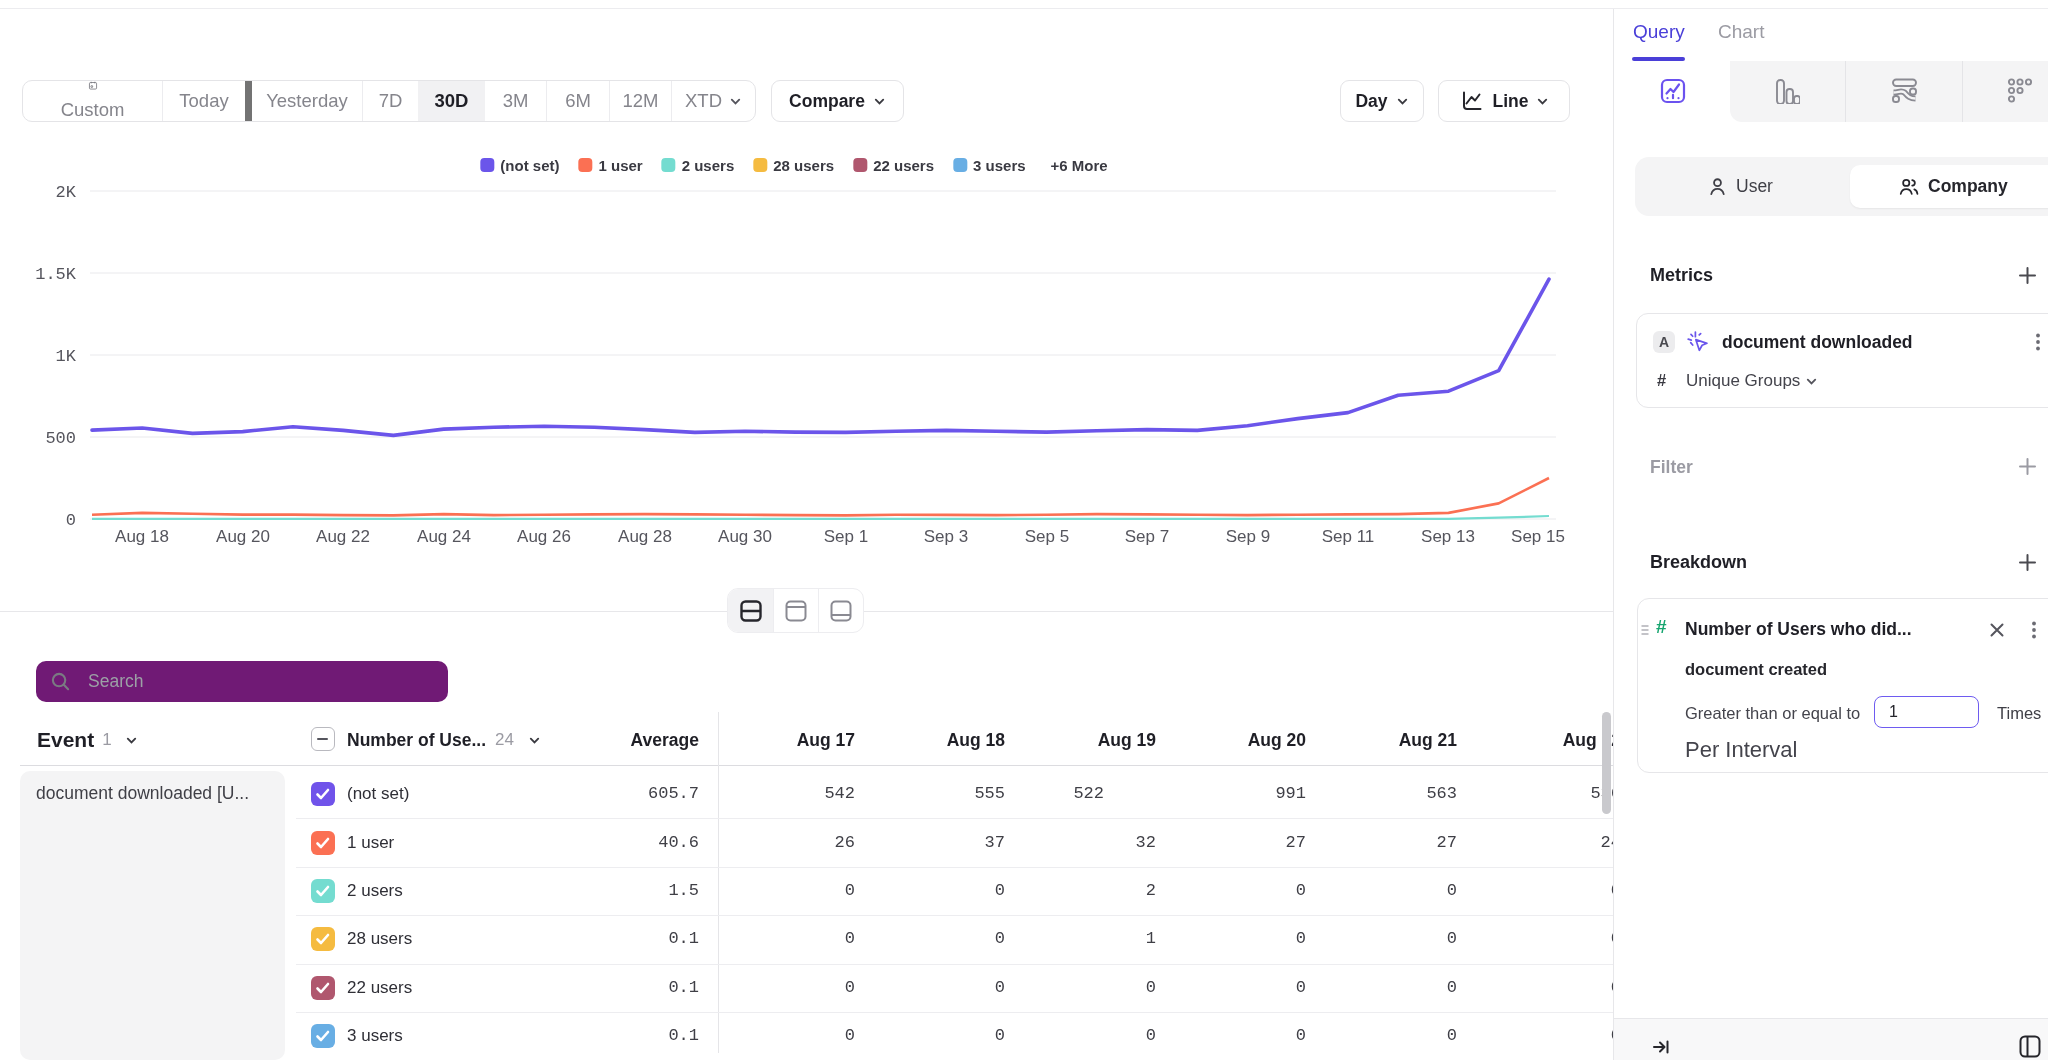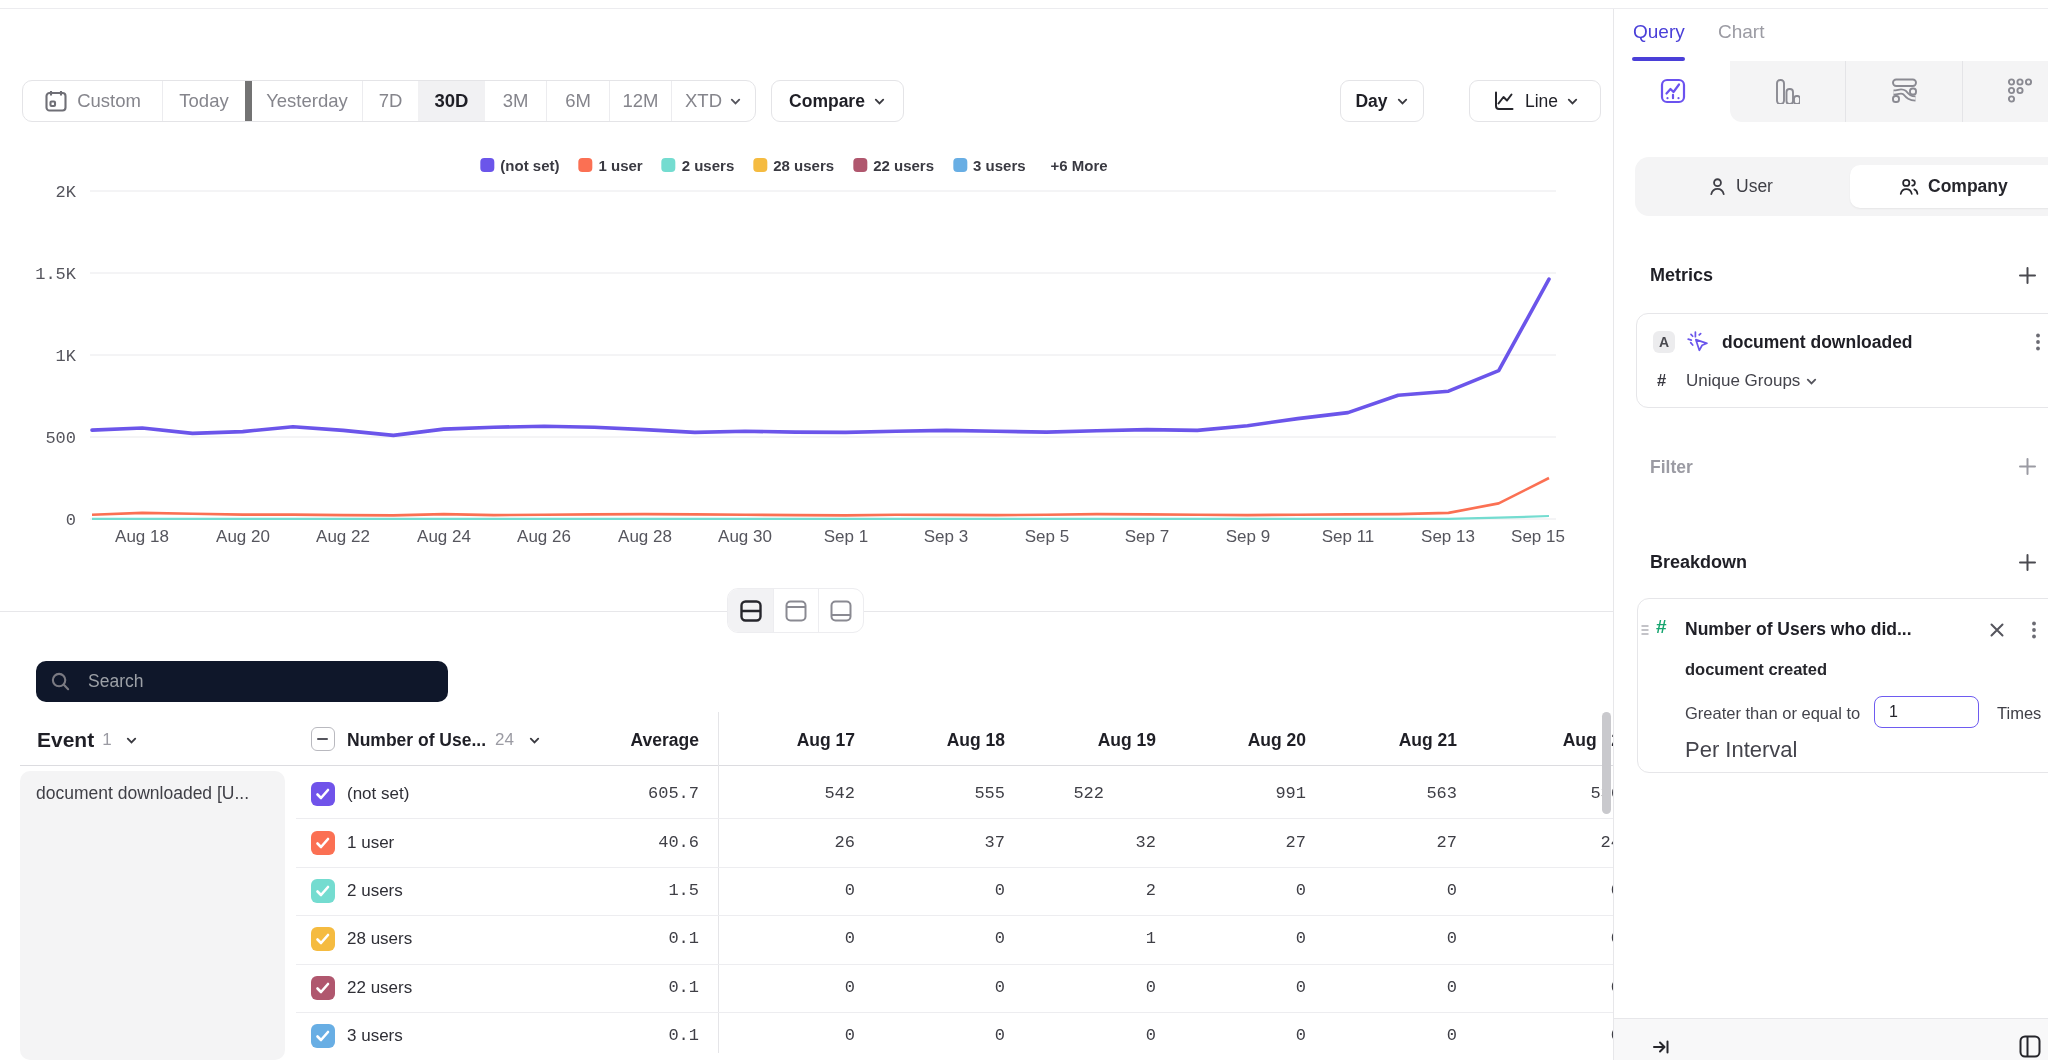--- a/index.html
+++ b/index.html
@@ -9,21 +9,21 @@
 .flex { display:flex; align-items:center; }
 </style>
 </head>
 <body>
 
 <div class="abs" style="left:0;top:8px;width:2048px;height:1px;background:#ececef;"></div>
 
 <div class="abs" id="main" style="left:0;top:0;width:1613px;height:1060px;overflow:hidden;">
 
   <div class="abs flex" style="left:22px;top:80px;height:42px;border:1px solid #e4e4e7;border-radius:10px;background:#fff;color:#85858c;font-size:18.5px;">
-    <div class="flex" style="width:139px;height:100%;justify-content:center;gap:9px;">
+    <div class="flex" style="width:139px;height:100%;justify-content:center;gap:9px;flex-direction:column;">
       <svg width="24" height="24" viewBox="0 0 24 24" fill="none" stroke="#6f6f76" stroke-width="2.1">
           <rect x="2.5" y="4" width="19" height="17.5" rx="3"></rect>
           <path d="M7 2v4.5M17 2v4.5"></path>
           <rect x="6.5" y="12.5" width="4.5" height="4.5" rx="1"></rect>
         </svg>
       <span>Custom</span>
     </div>
     <div class="flex" style="width:83px;height:100%;justify-content:center;border-left:1px solid #ececef;">Today</div>
     <div class="flex" style="width:117px;height:100%;justify-content:center;border-left:7px solid #737373;">Yesterday</div>
     <div class="flex" style="width:56px;height:100%;justify-content:center;border-left:1px solid #ececef;">7D</div>
@@ -43,21 +43,21 @@
         <path d="M3 5l4 4 4-4"></path>
       </svg>
   </div>
 
   <div class="abs flex" style="left:1340px;top:80px;width:84px;height:42px;border:1px solid #e4e4e7;border-radius:9px;justify-content:center;gap:8px;font-size:17.5px;font-weight:bold;color:#1f1f26;">Day
     <svg width="13" height="13" viewBox="0 0 14 14" fill="none" stroke="#3a3a40" stroke-width="2" stroke-linecap="round">
         <path d="M3 5l4 4 4-4"></path>
       </svg>
   </div>
 
-  <div class="abs flex" style="left:1438px;top:80px;width:132px;height:42px;border:1px solid #e4e4e7;border-radius:9px;justify-content:center;gap:8px;font-size:17.5px;font-weight:normal;color:#1f1f26;margin-left:31px;">
+  <div class="abs flex" style="left:1438px;top:80px;width:132px;height:42px;border:1px solid #e4e4e7;border-radius:9px;justify-content:center;gap:8px;font-size:17.5px;font-weight:bold;color:#1f1f26;">
     <svg width="26" height="26" viewBox="0 0 26 26" fill="none" stroke="#26262c" stroke-width="2" stroke-linecap="round" stroke-linejoin="round">
         <path d="M5 4.5v13.5c0 1.7 1.3 3 3 3h13.5"></path>
         <path d="M7.5 15.5l5-6.5 3.5 3.5 4.5-6"></path>
       </svg>
     <span>Line</span>
     <svg width="13" height="13" viewBox="0 0 14 14" fill="none" stroke="#3a3a40" stroke-width="2" stroke-linecap="round">
         <path d="M3 5l4 4 4-4"></path>
       </svg>
   </div>
 
@@ -124,21 +124,21 @@
         </svg>
     </div>
     <div class="flex" style="width:45px;height:100%;justify-content:center;border-left:1px solid #ededf0;">
       <svg width="24" height="24" viewBox="0 0 24 24" fill="none" stroke="#8a8a92" stroke-width="2">
           <rect x="2.5" y="2.5" width="19" height="19" rx="4"></rect>
           <line x1="2.5" y1="16" x2="21.5" y2="16"></line>
         </svg>
     </div>
   </div>
 
-  <div class="abs flex" style="left:36px;top:661px;width:412px;height:41px;background:#0f172a;border-radius:10px;padding-left:14px;gap:17px;">
+  <div class="abs flex" style="left:36px;top:661px;width:412px;height:41px;background:#701a75;border-radius:10px;padding-left:14px;gap:17px;">
     <svg width="21" height="21" viewBox="0 0 22 22" fill="none" stroke="#7a7a82" stroke-width="2.2" stroke-linecap="round">
         <circle cx="9.5" cy="9.5" r="6.5"></circle>
         <line x1="14.5" y1="14.5" x2="19" y2="19"></line>
       </svg>
     <span style="font-size:17.5px;color:#9ca0a6;">Search</span>
   </div>
 
   <div class="abs flex" style="left:37px;top:726px;height:28px;gap:8px;">
     <span style="font-size:21px;font-weight:bold;color:#1f1f26;">Event</span>
     <span style="font-size:17px;color:#9b9ba3;">1</span>

